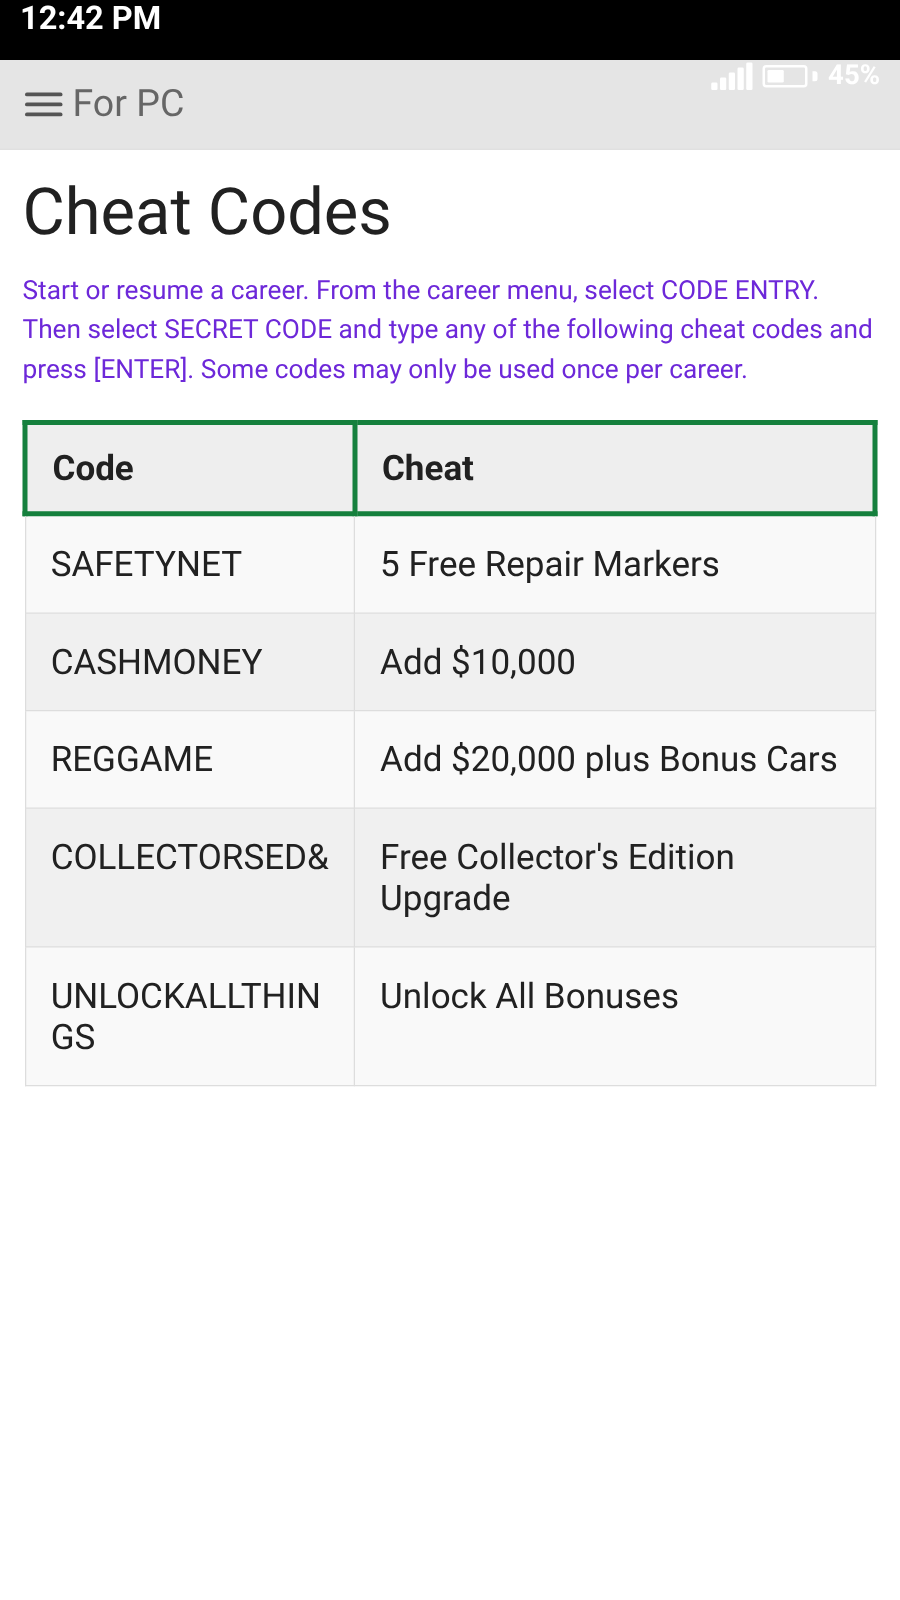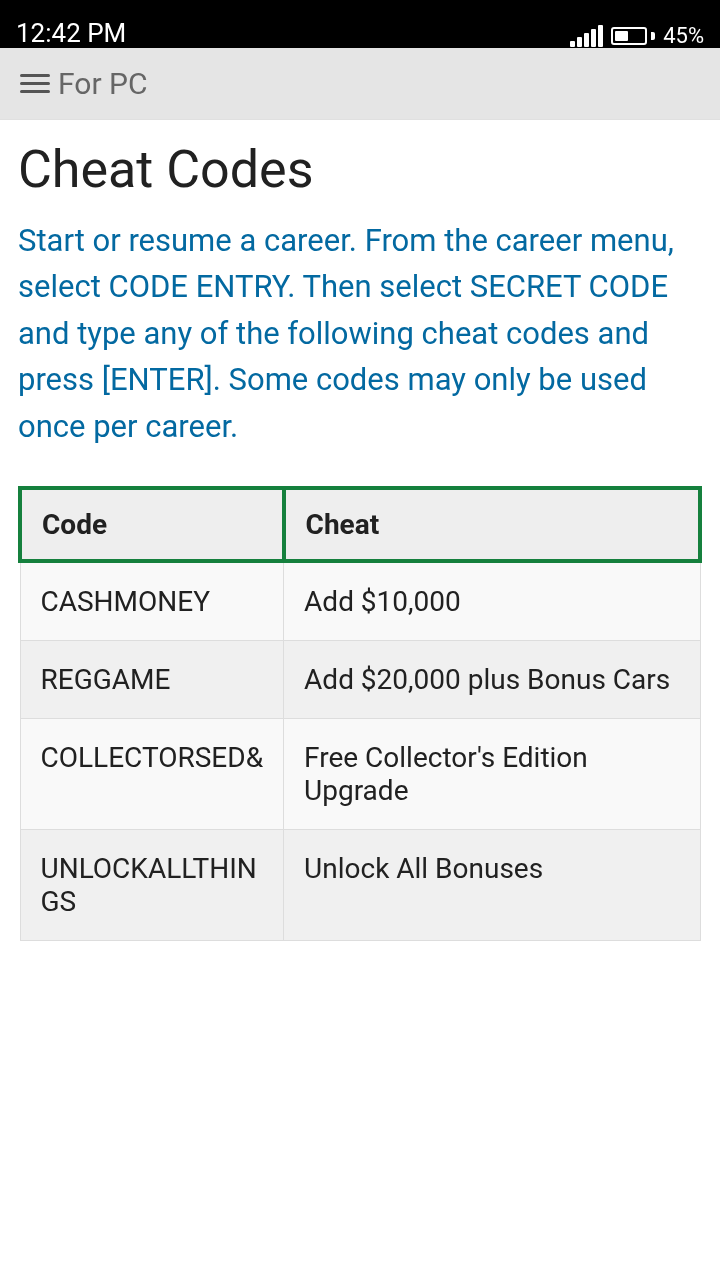--- a/index.html
+++ b/index.html
@@ -17,25 +17,25 @@
       font-size: 16px;
       color: #212121;
     }
 
     
     .status-bar {
       background: #000000;
       color: #ffffff;
       height: 48px;
       display: flex;
-      align-items: flex-end;
+      align-items: flex-start;
       justify-content: space-between;
       padding: 0 16px;
       font-size: 26px;
-      font-weight: 400;
+      font-weight: 700;
     }
 
     .status-bar-right {
       display: flex;
       align-items: center;
       gap: 8px;
       font-size: 22px;
       margin-top: 48px;
     }
 
@@ -124,24 +124,24 @@
 
     .page-title {
       font-size: 52px;
       font-weight: 400;
       color: #212121;
       margin-bottom: 18px;
       line-height: 1.15;
     }
 
     .description {
-      font-size: 31px;
-      color: #0369a1;
+      font-size: 21px;
+      color: #6d28d9;
       line-height: 1.5;
-      margin-bottom: 36px;
+      margin-bottom: 24px;
     }
 
     
     .cheat-table {
       width: 100%;
       border-collapse: collapse;
       border: 1px solid #cccccc;
     }
 
     .cheat-table th {
@@ -215,20 +215,24 @@
   <p class="description">Start or resume a career. From the career menu, select CODE ENTRY. Then select SECRET CODE and type any of the following cheat codes and press [ENTER]. Some codes may only be used once per career.</p>
 
   <table class="cheat-table">
     <thead>
       <tr>
         <th class="col-code">Code</th>
         <th class="col-effect">Cheat</th>
       </tr>
     </thead>
     <tbody id="table-body">
+    <tr>
+          <td style="white-space: pre-wrap;">SAFETYNET</td>
+          <td>5 Free Repair Markers</td>
+        </tr>
         <tr>
           <td style="white-space: pre-wrap;">CASHMONEY</td>
           <td>Add $10,000</td>
         </tr>
         <tr>
           <td style="white-space: pre-wrap;">REGGAME</td>
           <td>Add $20,000 plus Bonus Cars</td>
         </tr>
         <tr>
           <td style="white-space: pre-wrap;">COLLECTORSED&amp;</td>

